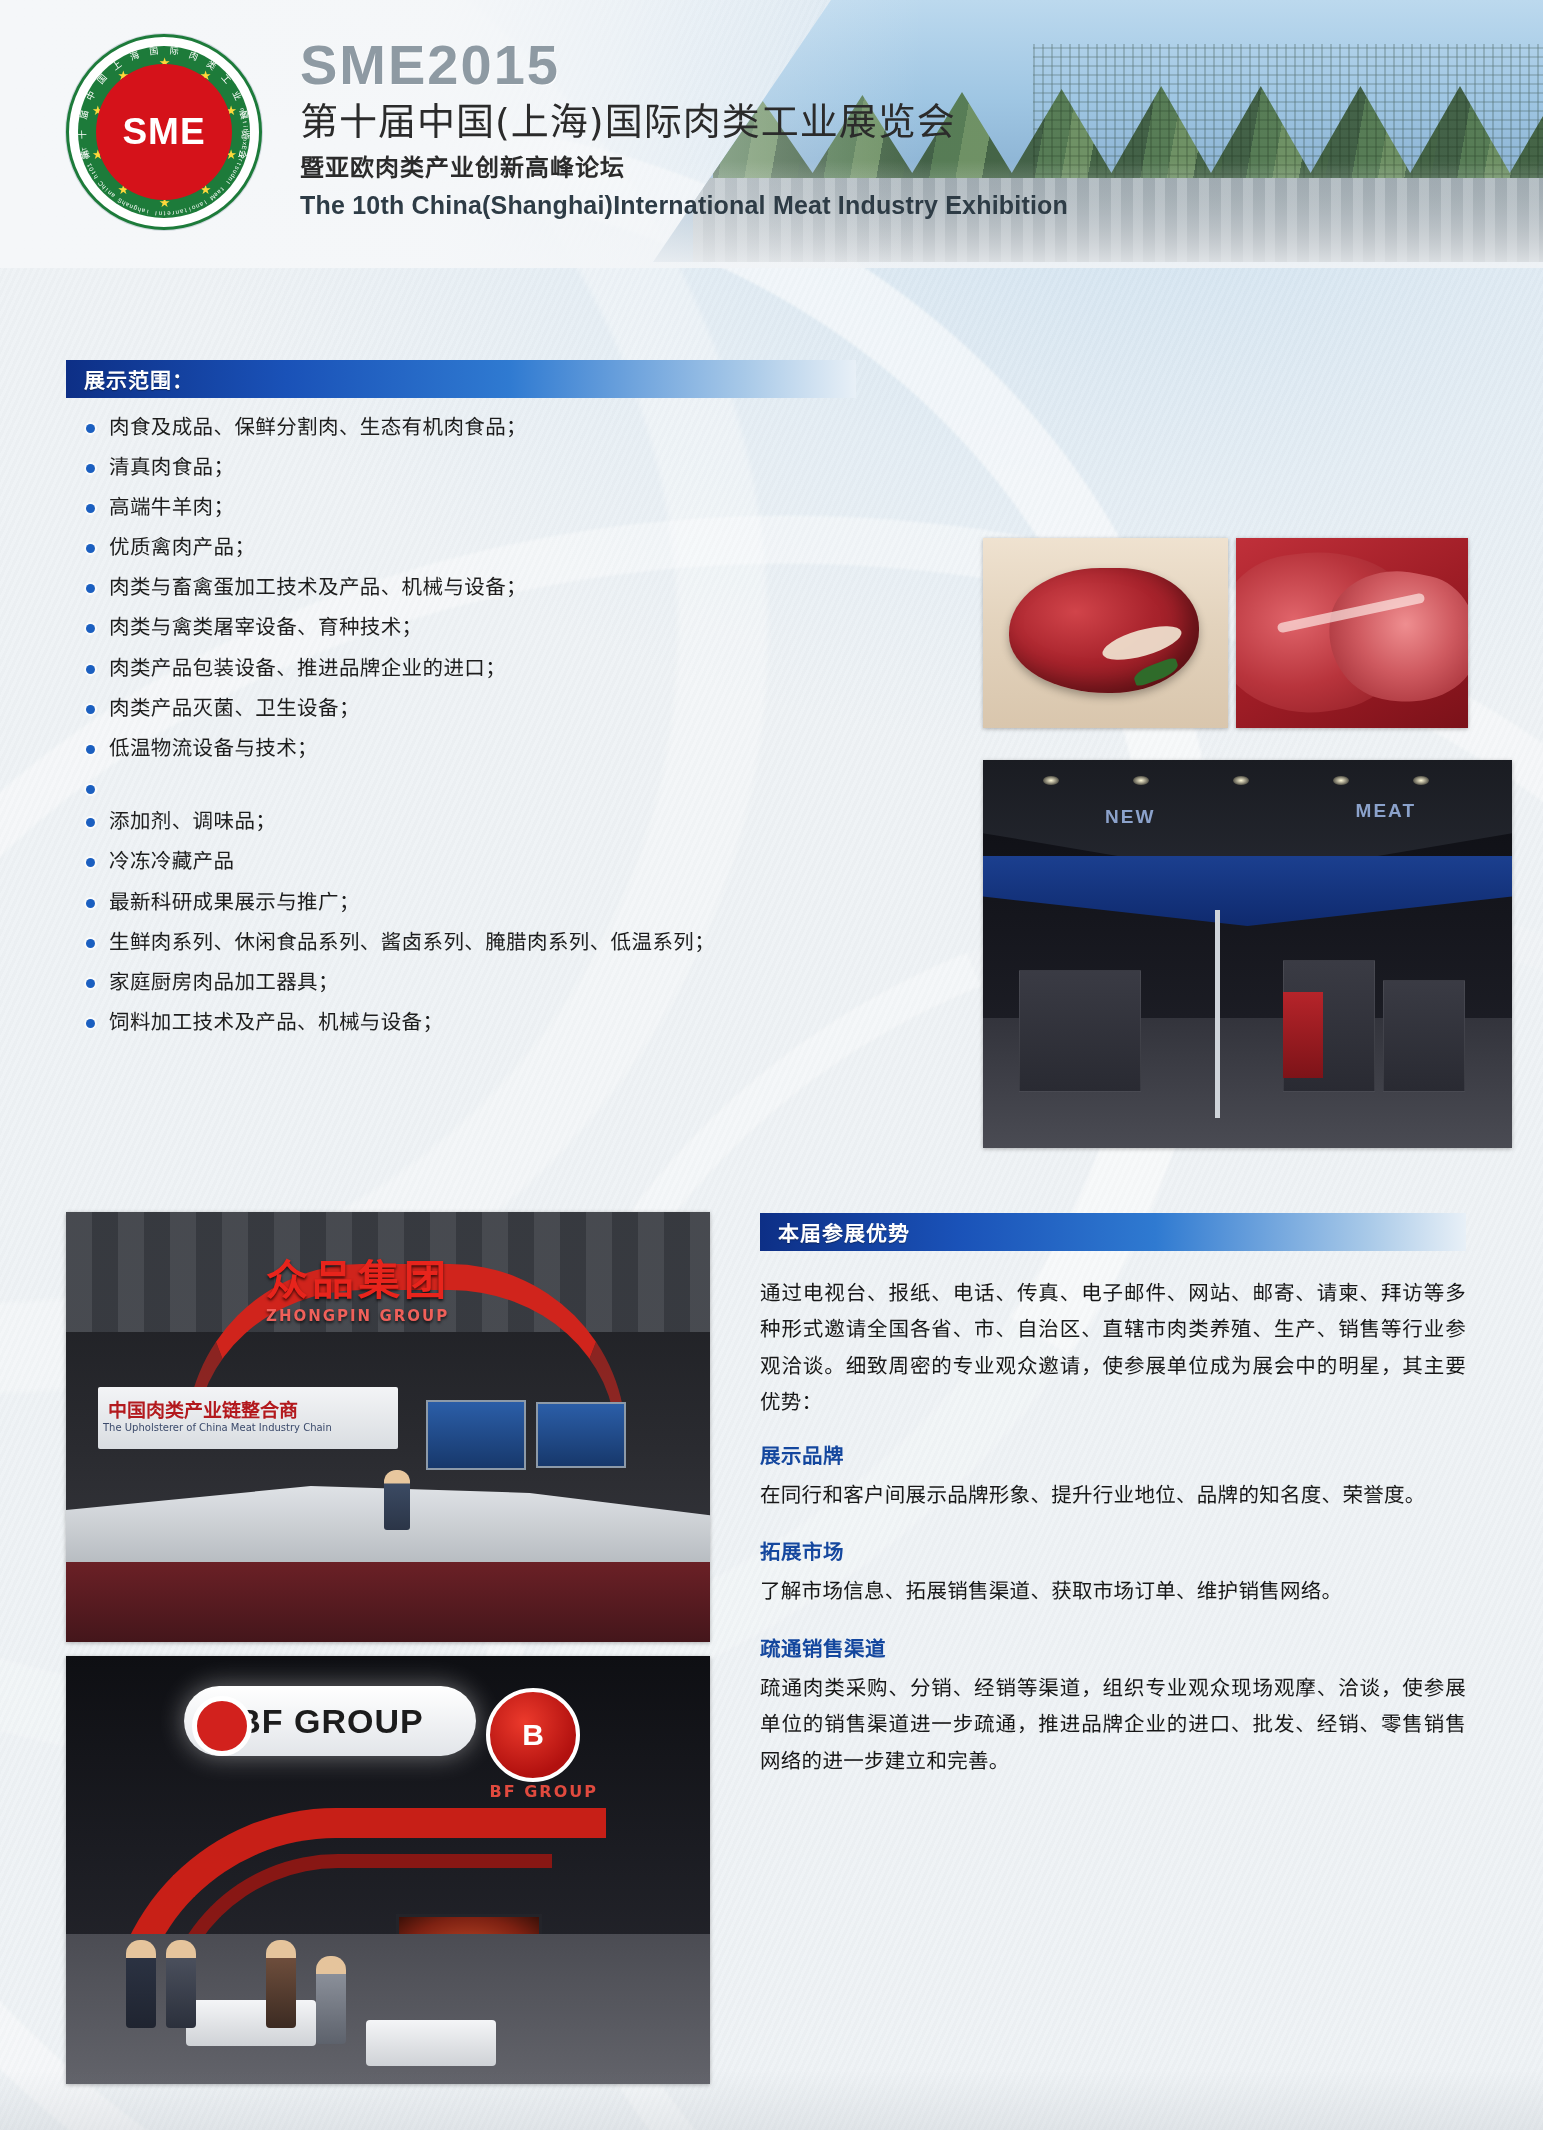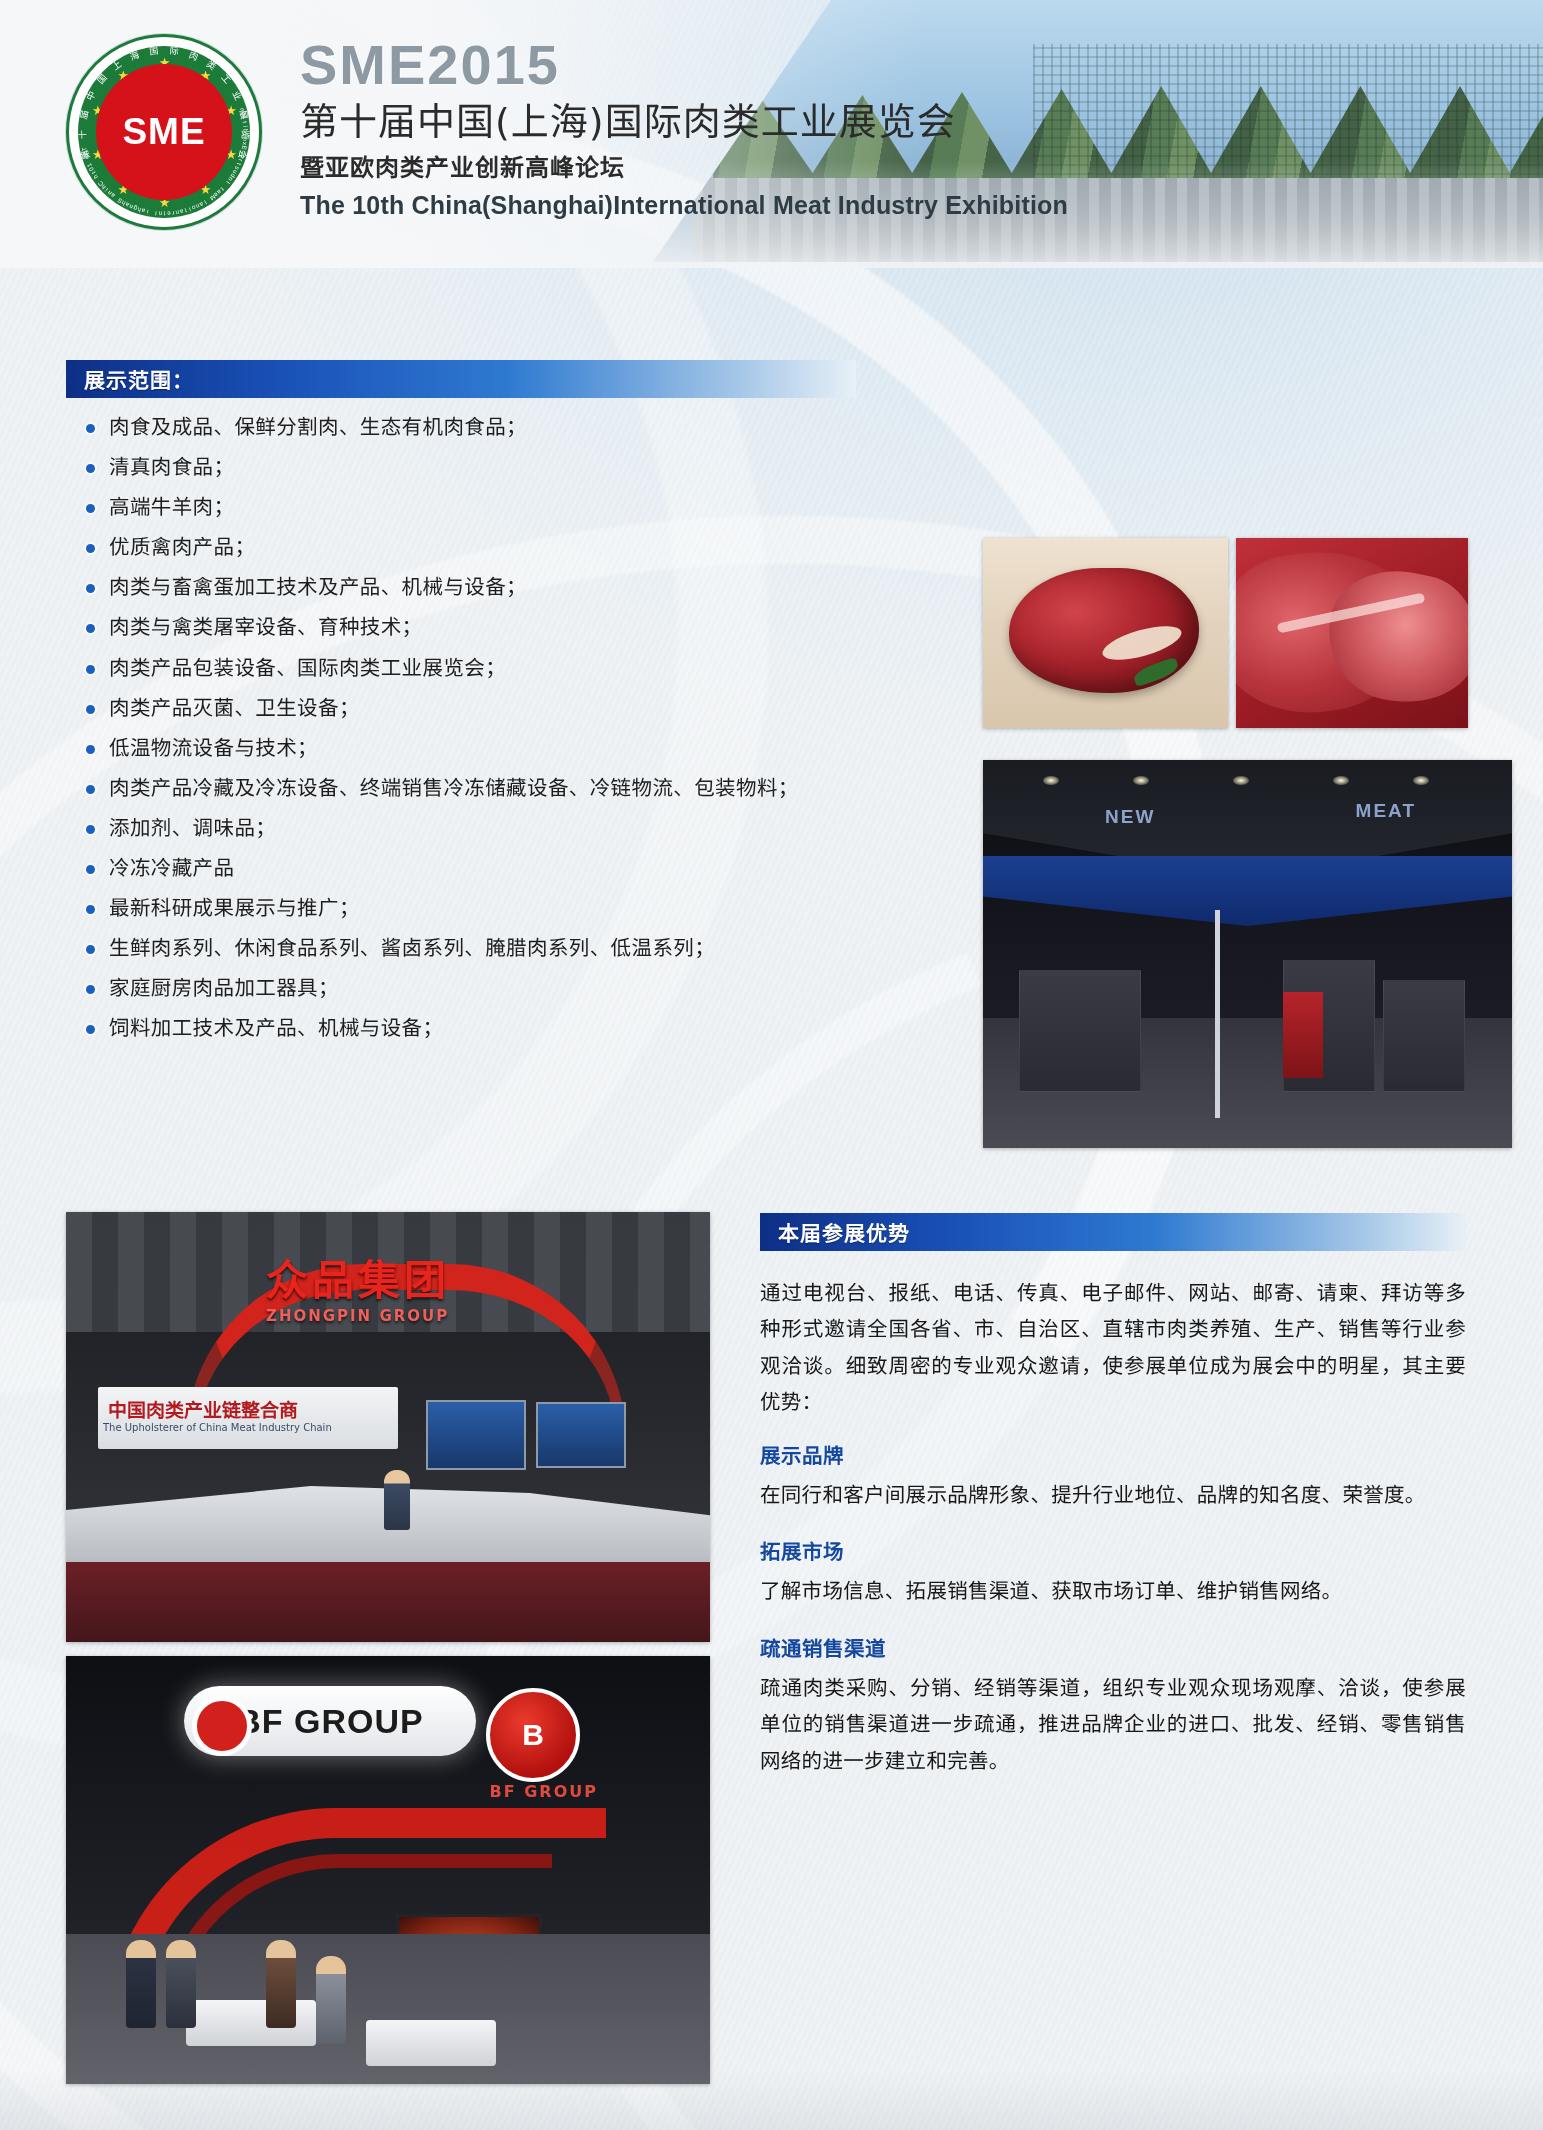--- a/index.html
+++ b/index.html
@@ -659,33 +659,32 @@
       <div class="scope-item">
         <div class="bullet"></div>
         <div class="scope-text">肉类与畜禽蛋加工技术及产品、机械与设备；</div>
       </div>
       <div class="scope-item">
         <div class="bullet"></div>
         <div class="scope-text">肉类与禽类屠宰设备、育种技术；</div>
       </div>
       <div class="scope-item">
         <div class="bullet"></div>
-        <div class="scope-text">肉类产品包装设备、国际肉类工业展览会；</div>
+        <div class="scope-text">肉类产品包装设备、推进品牌企业的进口；</div>
       </div>
       <div class="scope-item">
         <div class="bullet"></div>
         <div class="scope-text">肉类产品灭菌、卫生设备；</div>
       </div>
       <div class="scope-item">
         <div class="bullet"></div>
         <div class="scope-text">低温物流设备与技术；</div>
       </div>
       <div class="scope-item">
         <div class="bullet"></div>
-        <div class="scope-text">肉类产品冷藏及冷冻设备、终端销售冷冻储藏设备、冷链物流、包装物料；</div>
       </div>
       <div class="scope-item">
         <div class="bullet"></div>
         <div class="scope-text">添加剂、调味品；</div>
       </div>
       <div class="scope-item">
         <div class="bullet"></div>
         <div class="scope-text">冷冻冷藏产品</div>
       </div>
       <div class="scope-item">

